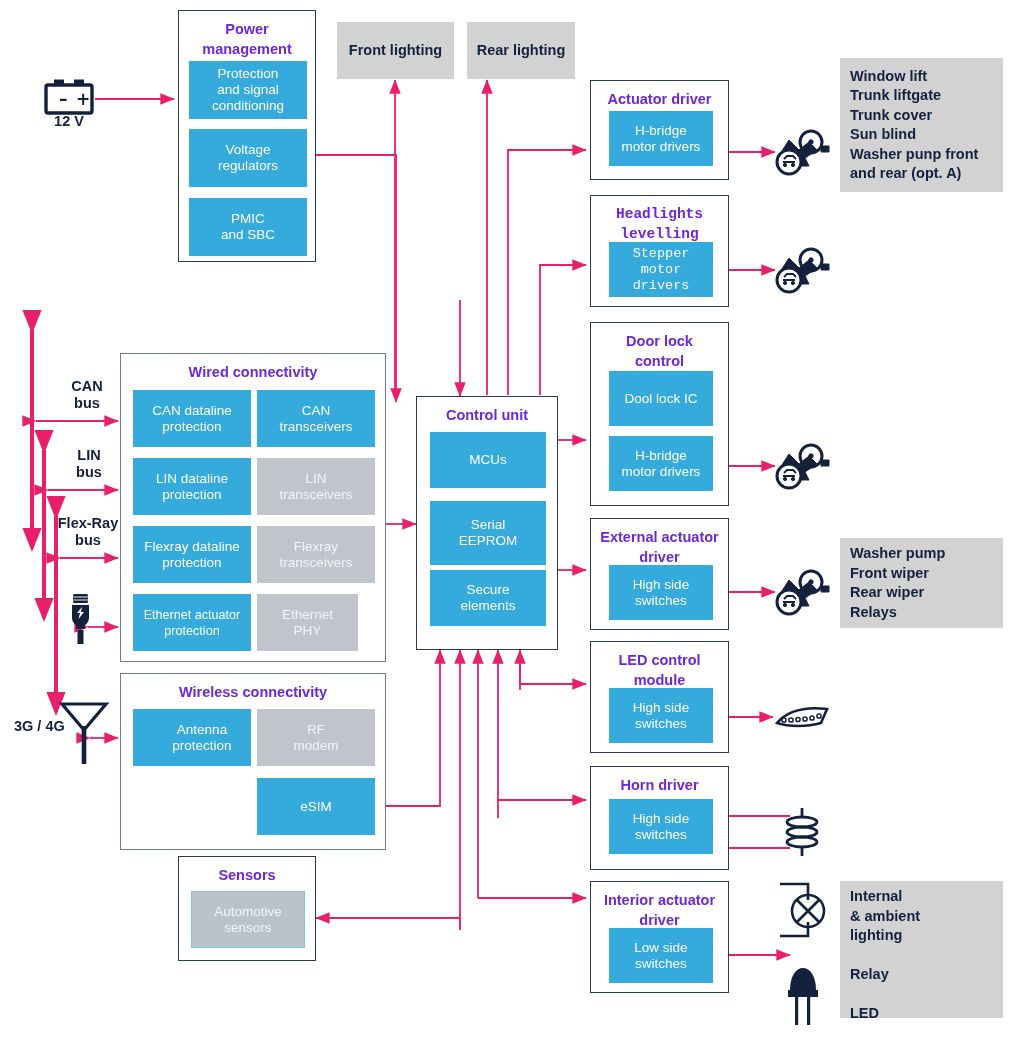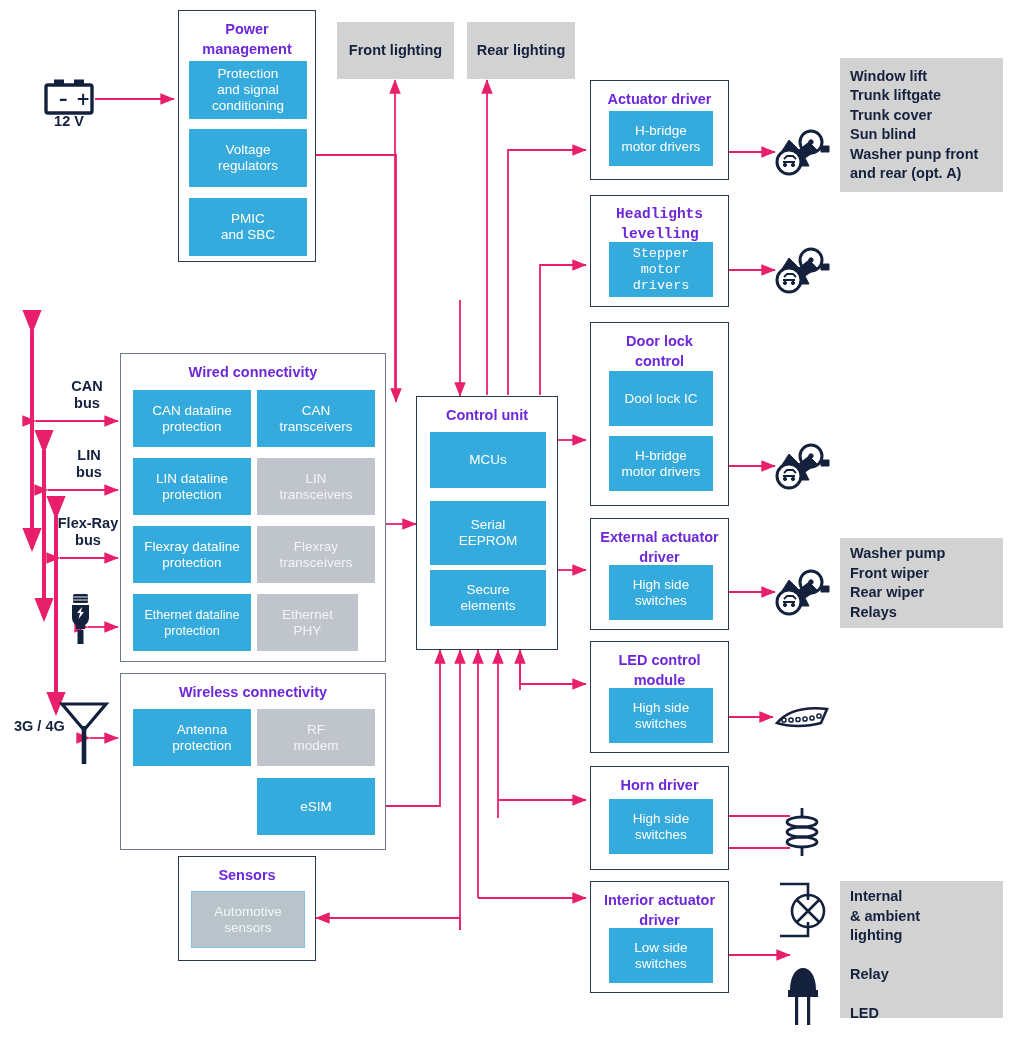--- a/index.html
+++ b/index.html
@@ -251,21 +251,21 @@
     <div class="chip blue nb" style="left:136px;top:36px;width:118px;height:57px;">CAN
 transceivers</div>
     <div class="chip blue nb" style="left:12px;top:104px;width:118px;height:57px;">LIN dataline
 protection</div>
     <div class="chip grey nb" style="left:136px;top:104px;width:118px;height:57px;">LIN
 transceivers</div>
     <div class="chip blue nb" style="left:12px;top:172px;width:118px;height:57px;">Flexray dataline
 protection</div>
     <div class="chip grey nb" style="left:136px;top:172px;width:118px;height:57px;">Flexray
 transceivers</div>
-    <div class="chip blue nb" style="left:12px;top:240px;width:118px;height:57px;font-size:12.6px;">Ethernet dataline
+    <div class="chip blue nb" style="left:12px;top:240px;width:118px;height:57px;font-size:12.6px;">Ethernet actuator
 protection</div>
     <div class="chip grey nb" style="left:136px;top:240px;width:101px;height:57px;">Ethernet
 PHY</div>
   </div>
 
   <div class="box" style="left:120px;top:673px;width:266px;height:177px;border-color:#6f7b88;">
     <div class="title nb">Wireless connectivity</div>
     <div class="chip blue nb" style="left:12px;top:35px;width:118px;height:57px;padding-left:20px;">Antenna
 protection</div>
     <div class="chip grey nb" style="left:136px;top:35px;width:118px;height:57px;">RF

